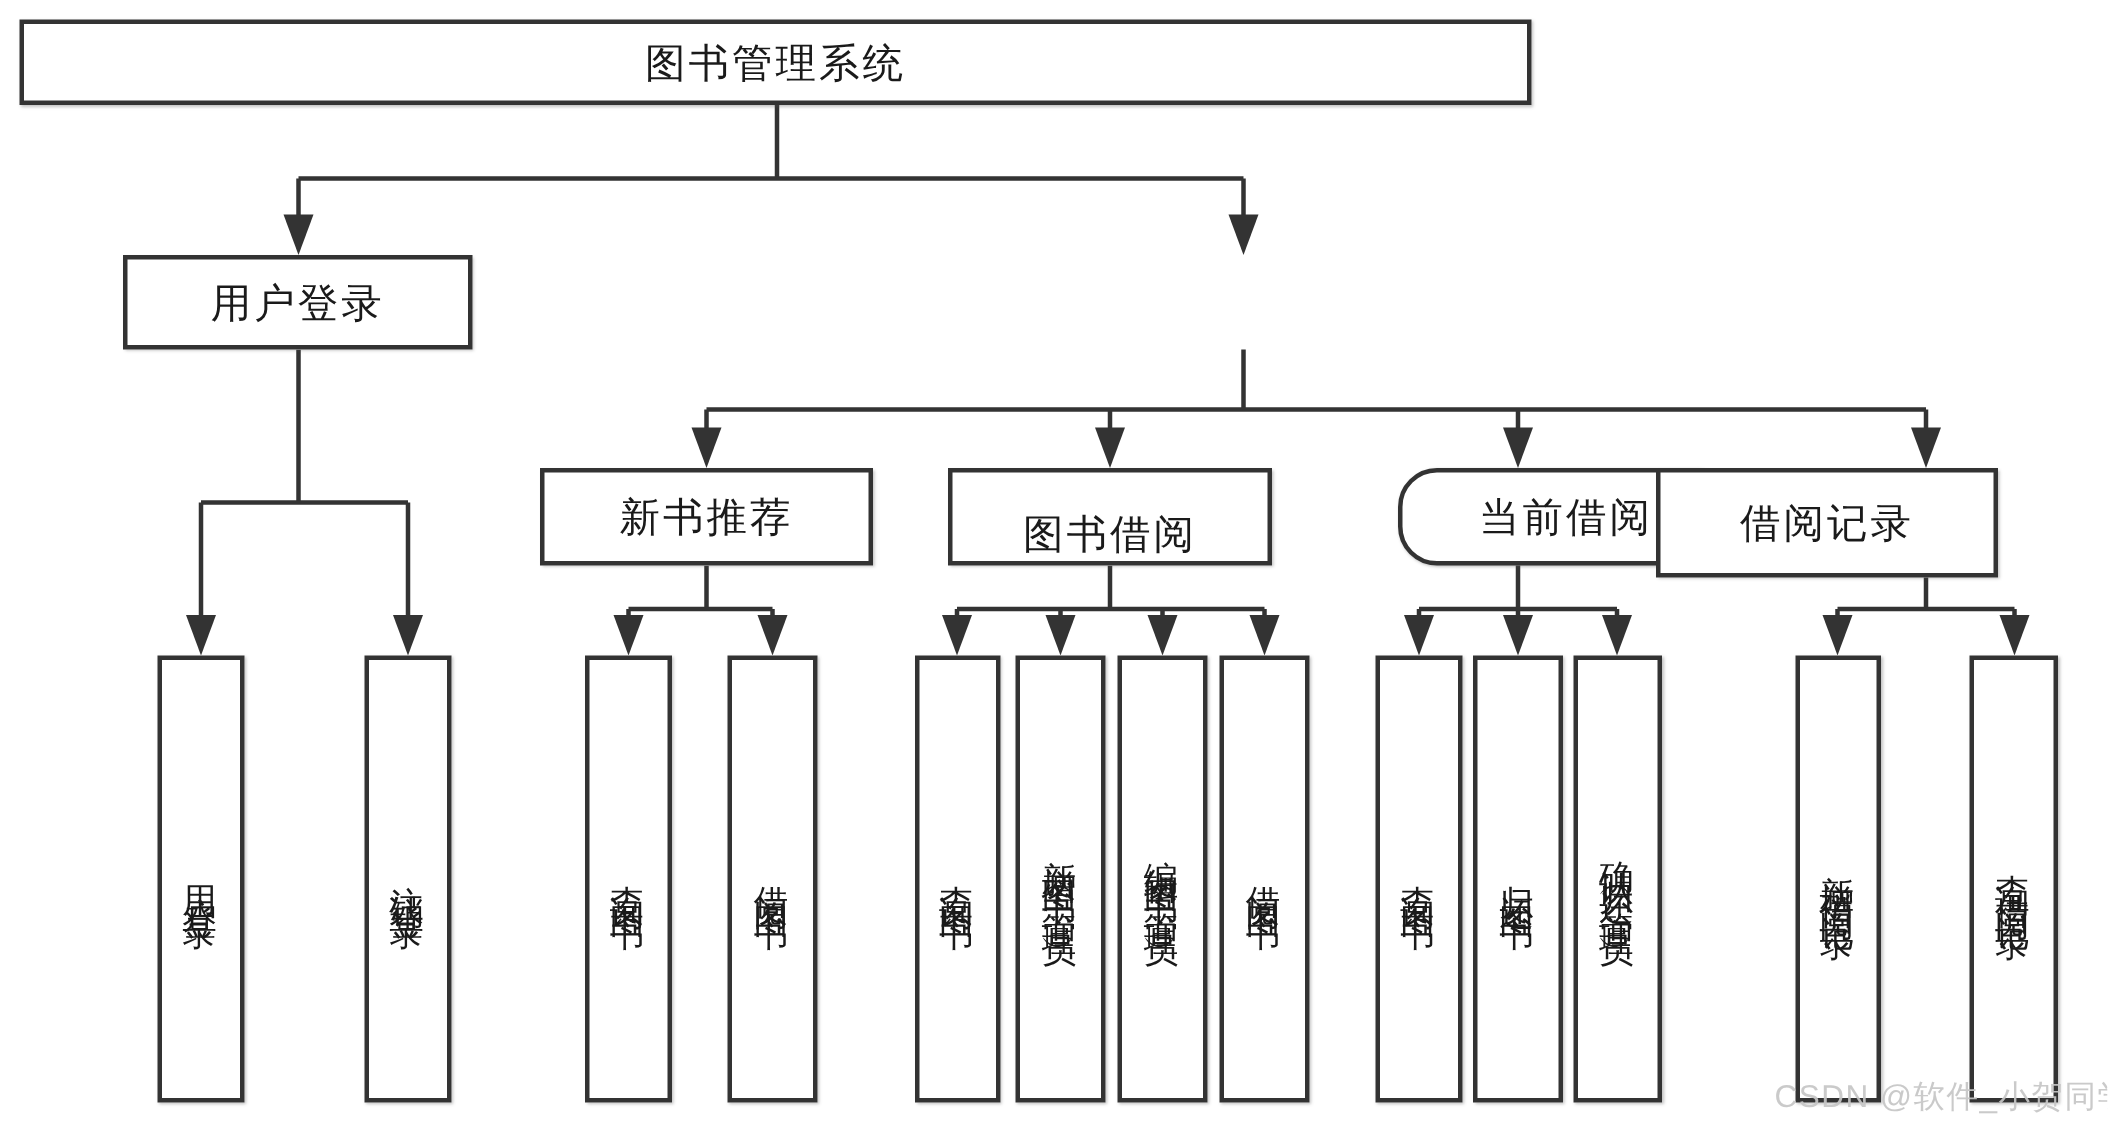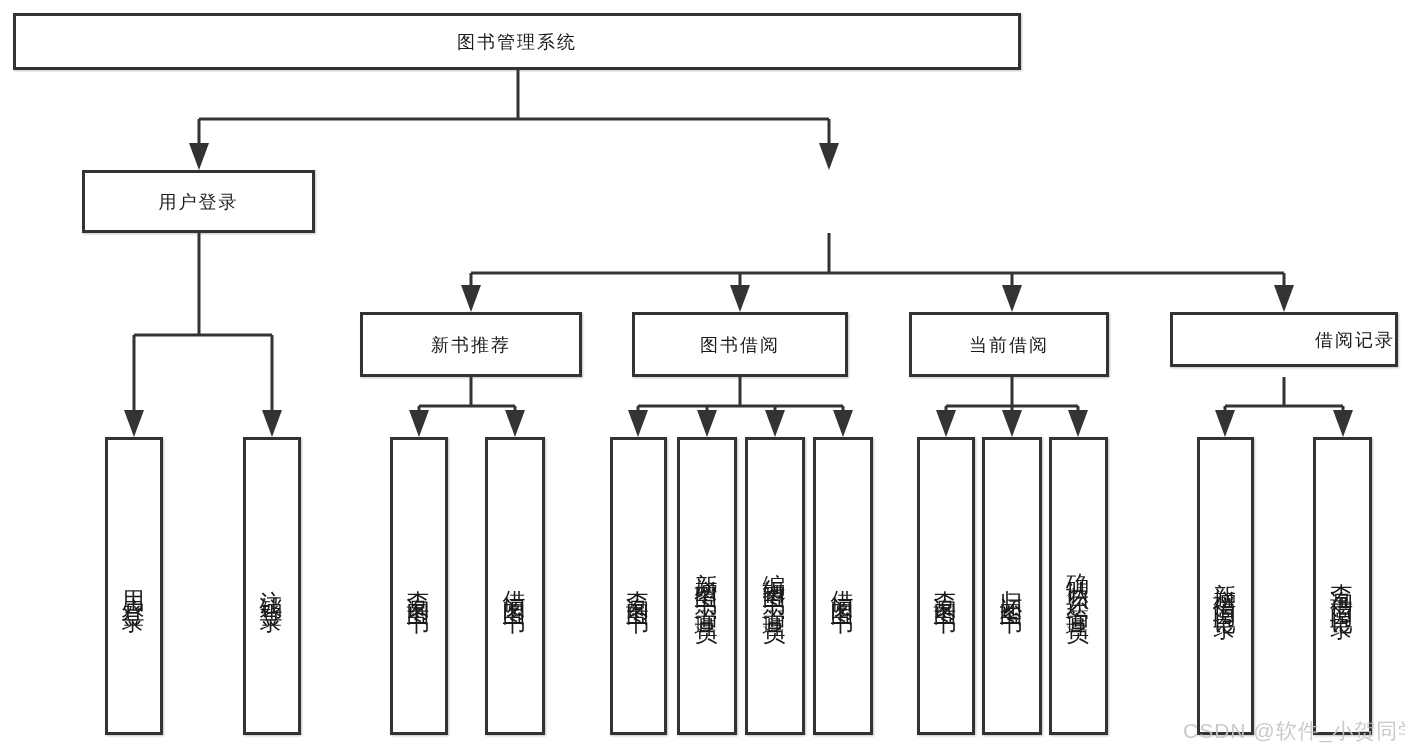--- a/index.html
+++ b/index.html
@@ -27,39 +27,39 @@
     background: #ffffff;
     border: 3px solid #333333;
     box-shadow: 1px 1px 2px rgba(80,80,80,0.35);
     display: flex;
     align-items: center;
     justify-content: center;
     color: #1a1a1a;
     z-index: 2;
   }
   .h-label {
-    font-size: 18px;
+    font-size: 27px;
     letter-spacing: 2px;
     white-space: nowrap;
   }
   .v-label {
     writing-mode: vertical-rl;
     text-orientation: mixed;
     font-size: 23px;
     letter-spacing: 7px;
     white-space: nowrap;
   }
   
   #n-root   { left: 13px;   top: 13px;  width: 1008px; height: 57px; }
   #n-login  { left: 82px;   top: 170px; width: 233px;  height: 63px; }
   #n-mgmt   { left: 712px;  top: 170px; width: 233px;  height: 63px; }
   #n-newrec { left: 360px;  top: 312px; width: 222px;  height: 65px; align-items: center; }
-  #n-borrow { left: 632px;  top: 312px; width: 216px;  height: 65px; }
-  #n-currb  { left: 909px;  top: 312px; width: 200px;  height: 65px; }
-  #n-record { left: 1170px; top: 312px; width: 228px;  height: 55px; justify-content: flex-end; }
+  #n-borrow { left: 632px;  top: 312px; width: 216px;  height: 65px; align-items: flex-end; }
+  #n-currb  { left: 932px;  top: 312px; width: 224px;  height: 65px; border-radius: 26px; }
+  #n-record { left: 1104px; top: 312px; width: 228px;  height: 73px; }
   .leaf { top: 437px; height: 298px; }
   #l-a1 { left: 105px;  width: 58px; }
   #l-a2 { left: 243px;  width: 58px; }
   #l-b1 { left: 390px;  width: 58px; }
   #l-b2 { left: 485px;  width: 60px; }
   #l-c1 { left: 610px;  width: 57px; }
   #l-c2 { left: 677px;  width: 60px; }
   #l-c3 { left: 745px;  width: 60px; }
   #l-c4 { left: 813px;  width: 60px; }
   #l-d1 { left: 917px;  width: 58px; }

